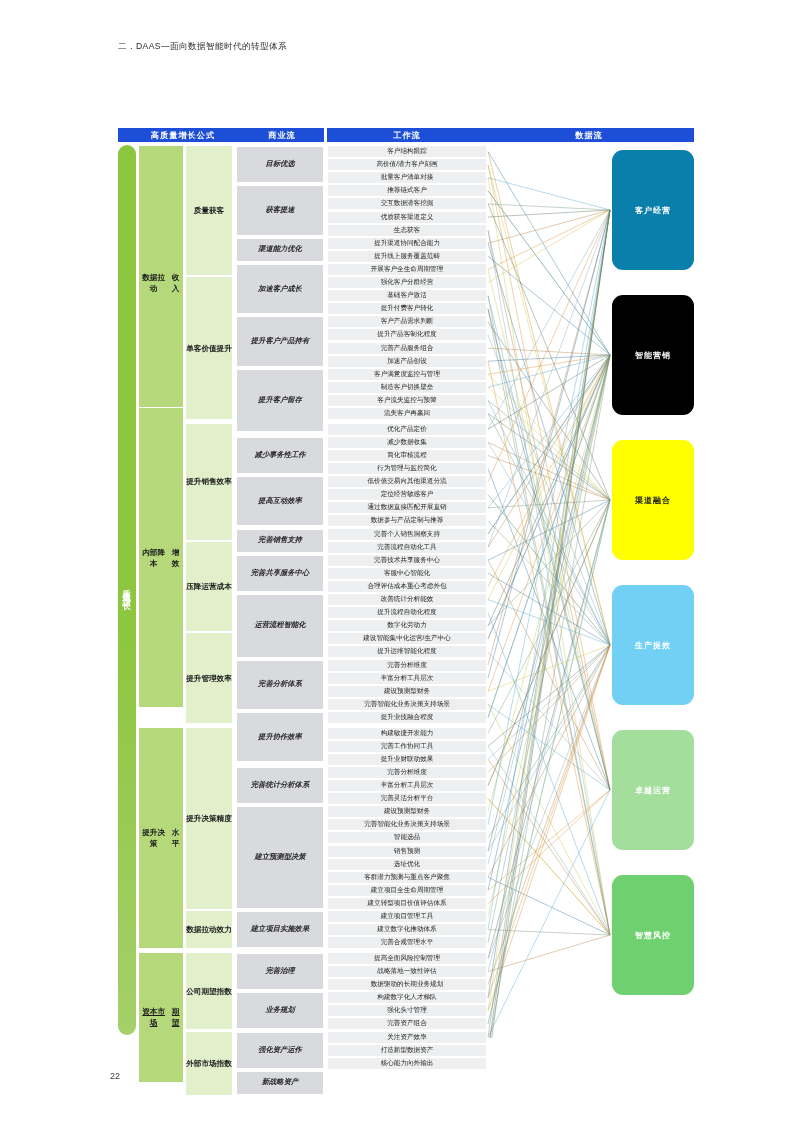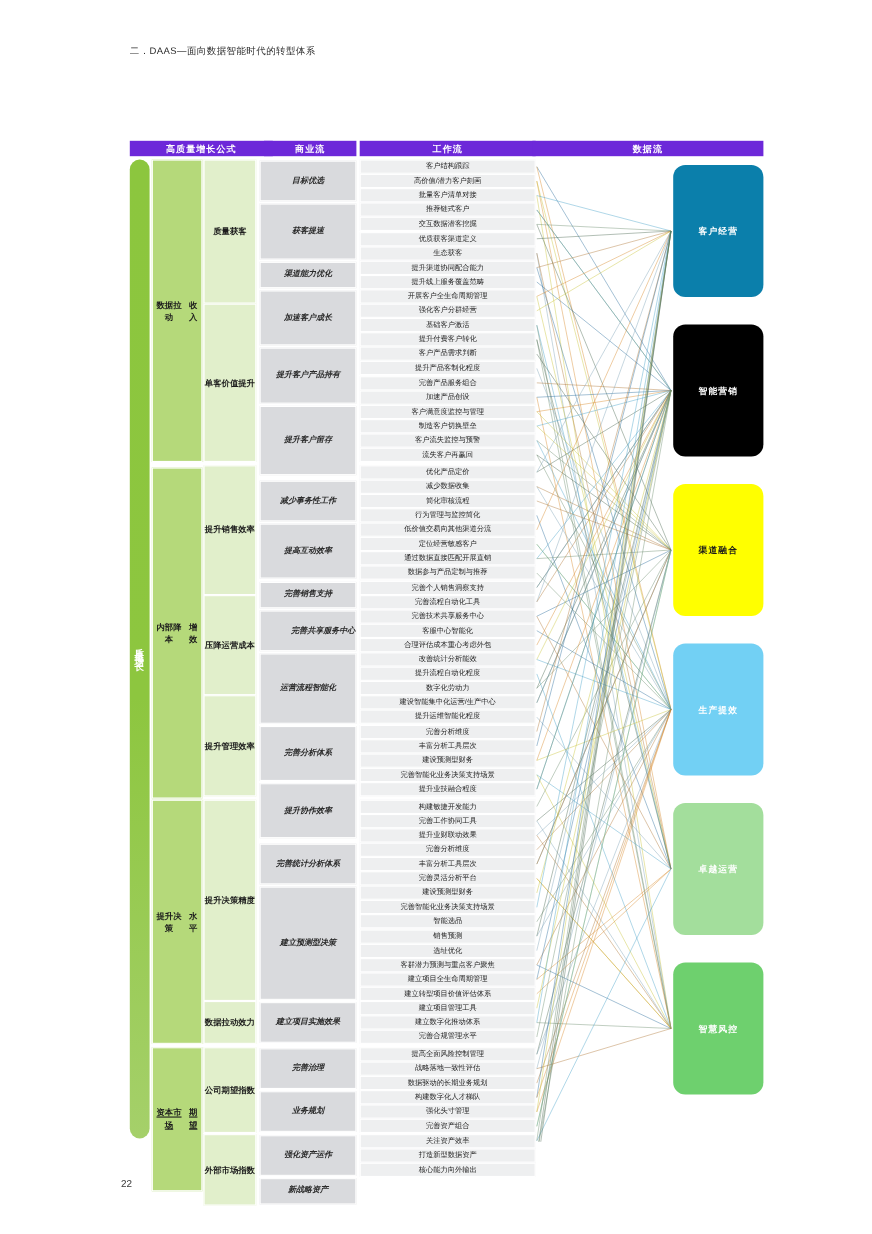--- a/index.html
+++ b/index.html
@@ -18,21 +18,21 @@
   .page-number{
     position:absolute;left:110px;top:1071px;
     font-size:9px;color:#3a3a3a;
   }
 
   
   .diagram{position:absolute;left:112px;top:128px;width:582px;height:910px;}
 
   
   .hdr{
-    position:absolute;height:14px;background:#6d28d9;color:#ffffff;
+    position:absolute;height:14px;background:#1d4ed8;color:#ffffff;
     font-size:8.2px;font-weight:bold;letter-spacing:1px;
     display:flex;align-items:center;justify-content:center;
     font-family:"DejaVu Sans",sans-serif;
     text-align:right;
   }
   .hdr-formula{left:6px;  top:0; width:130px;}
   .hdr-biz    {left:128px;top:0; width:84px;}
   .hdr-work   {left:215px;top:0; width:160px;}
   .hdr-data   {left:372px;top:0; width:210px;}
 
@@ -219,21 +219,21 @@
         <line x1="376" y1="922.15" x2="498" y2="227" stroke="#6f8f72" stroke-width="0.55" opacity="0.72"></line>
         <line x1="376" y1="922.15" x2="498" y2="82" stroke="#4e6b55" stroke-width="0.55" opacity="0.72"></line>
         <line x1="376" y1="935.2499999999999" x2="498" y2="82" stroke="#4e6b55" stroke-width="0.55" opacity="0.72"></line>
       </svg>
 
     <div id="col-level1">
         <div class="lvl1" style="top: 17px; height: 275.1px;">
           <div>数据拉动</div>
           <div>收入</div>
         </div>
-        <div class="lvl1" style="top: 297px; height: 301.3px;">
+        <div class="lvl1" style="top: 279px; height: 301.3px;">
           <div>内部降本</div>
           <div>增效</div>
         </div>
         <div class="lvl1" style="top: 598.6px; height: 222.7px;">
           <div>提升决策</div>
           <div>水平</div>
         </div>
         <div class="lvl1" style="top: 823.9px; height: 131px; text-decoration: underline;">
           <div>资本市场</div>
           <div>期望</div>
@@ -298,21 +298,21 @@
         </div>
         <div class="biz" style="top: 308.8px; height: 37.3px; font-style: italic;">
           <div>减少事务性工作</div>
         </div>
         <div class="biz" style="top: 348.1px; height: 50.4px;">
           <div>提高互动效率</div>
         </div>
         <div class="biz" style="top: 400.5px; height: 24.2px;">
           <div>完善销售支持</div>
         </div>
-        <div class="biz" style="top: 426.7px; height: 37.3px; justify-content: flex-end;">
+        <div class="biz" style="top: 426.7px; height: 37.3px;">
           <div>完善共享</div>
           <div>服务中心</div>
         </div>
         <div class="biz" style="top: 466px; height: 63.5px;">
           <div>运营流程</div>
           <div>智能化</div>
         </div>
         <div class="biz" style="top: 531.5px; height: 50.4px;">
           <div>完善分析体系</div>
         </div>

